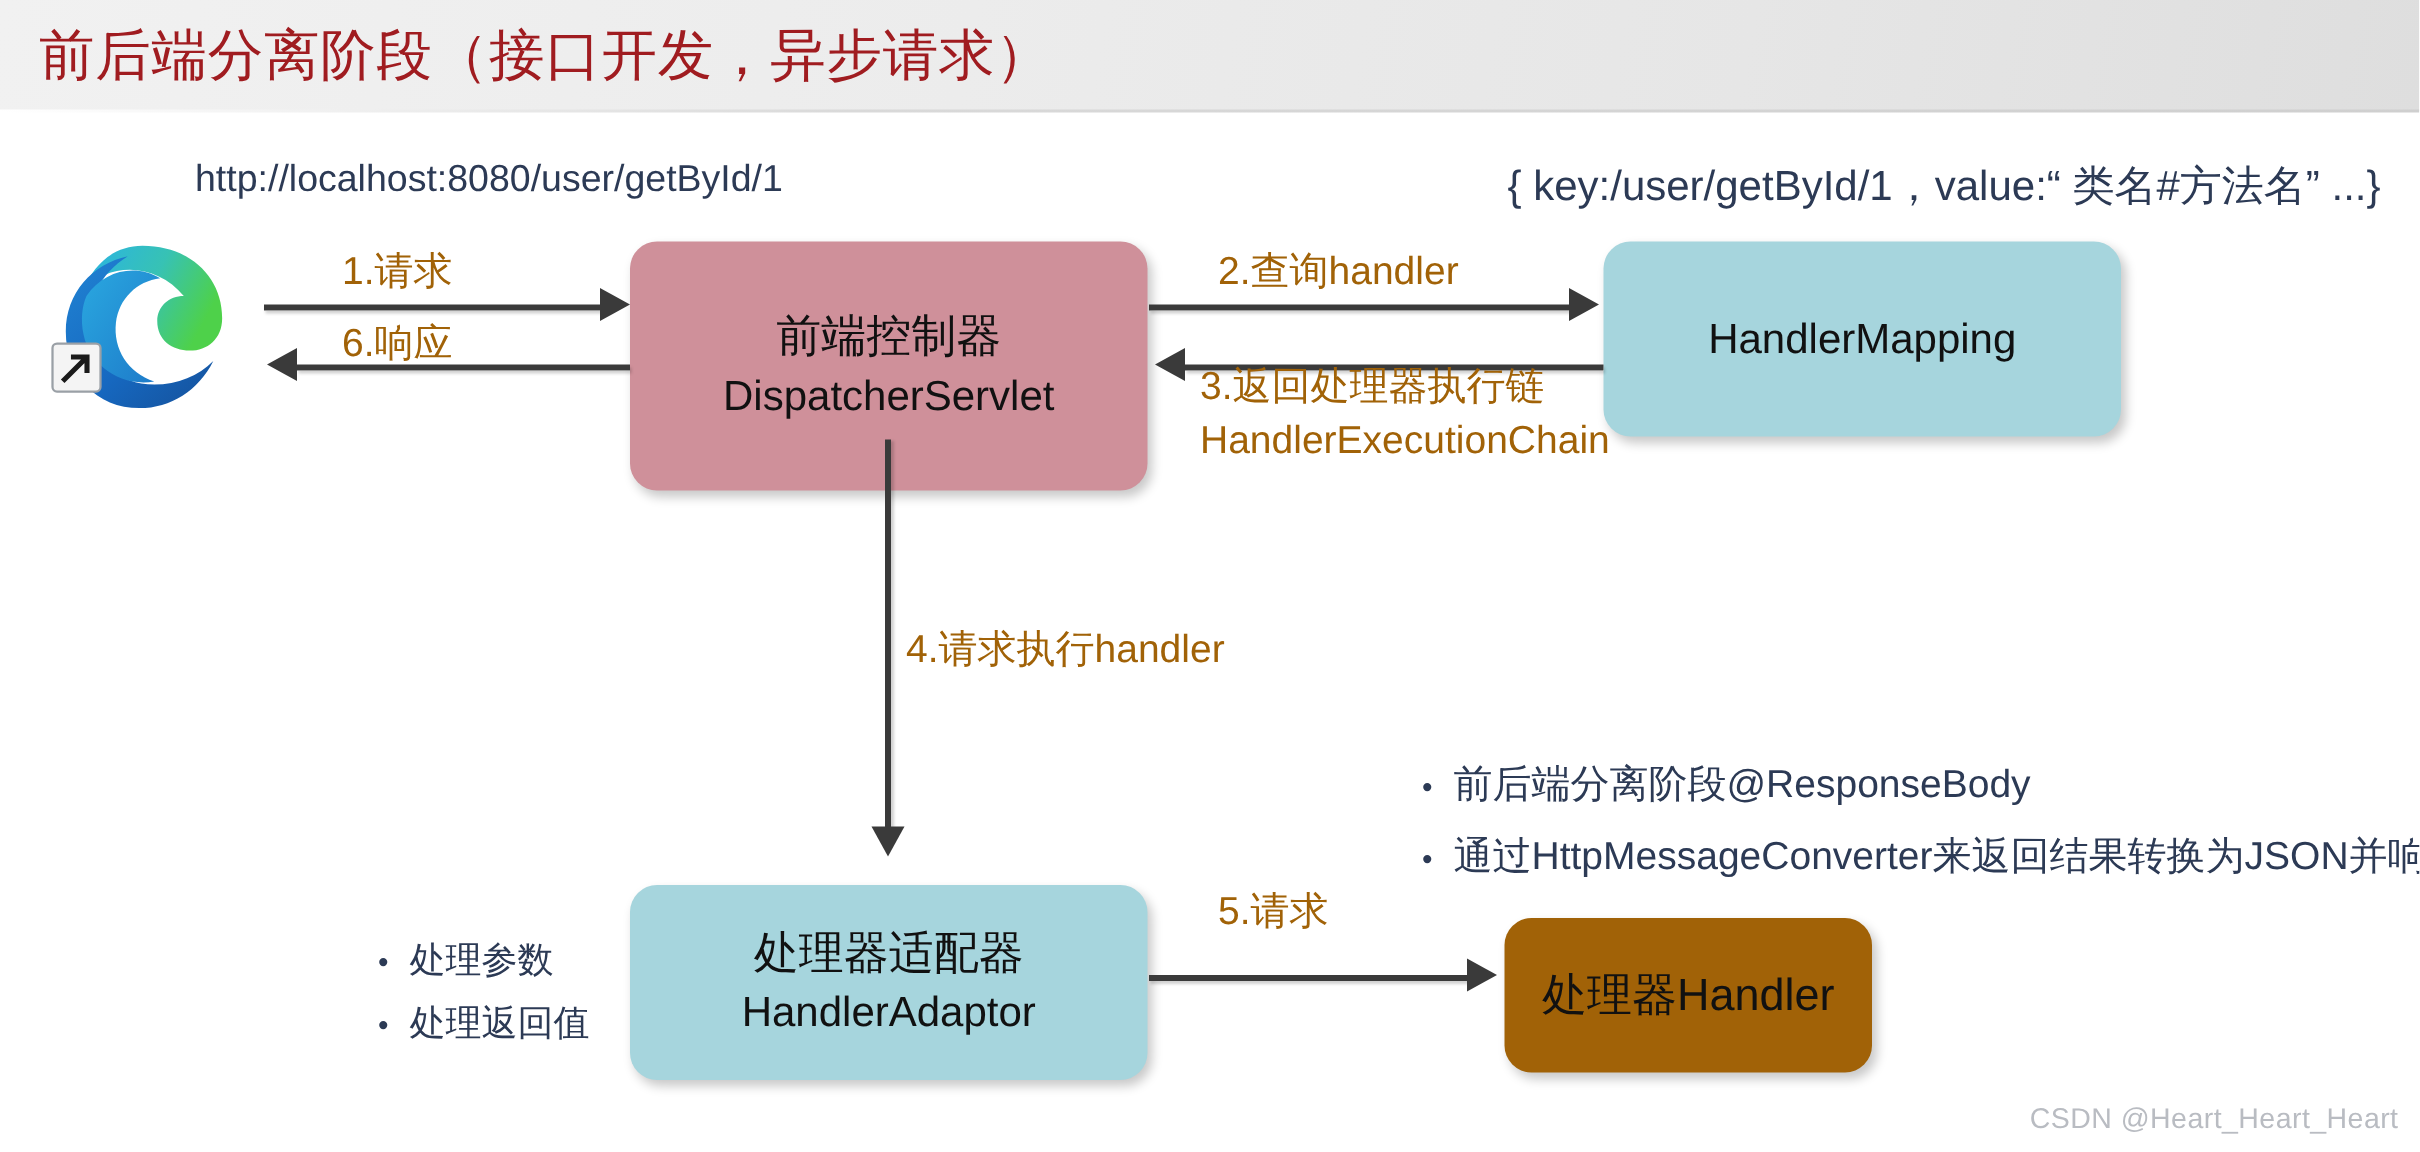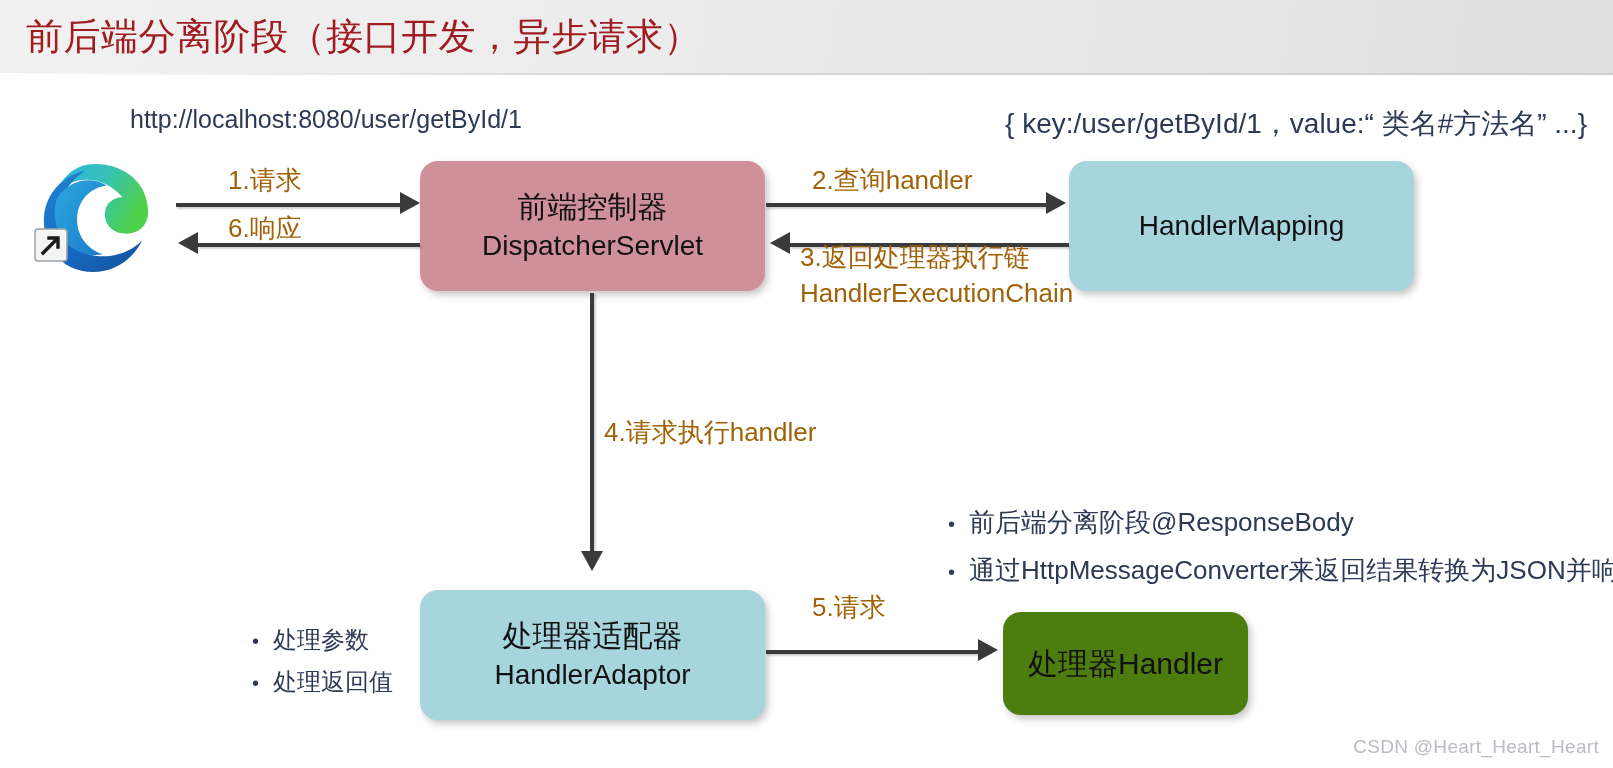--- a/index.html
+++ b/index.html
@@ -74,24 +74,24 @@
     align-items: center;
     justify-content: center;
     box-shadow: 3px 4px 7px rgba(0,0,0,0.22);
     color: #111111;
     text-align: center;
   }
   .node .cn  { font-size: 30px; line-height: 40px; }
   .node .en  { font-size: 28px; line-height: 38px; }
   .node .one { font-size: 30px; line-height: 40px; }
 
-  #node-dispatcher   { left: 420px; top: 161px; width: 345px; height: 130px; background: #cf909a; }
+  #node-dispatcher   { left: 420px; top: 161px; width: 345px; height: 166px; background: #cf909a; }
   #node-mapping      { left: 1069px; top: 161px; width: 345px; height: 130px; background: #a6d5dd; }
   #node-adaptor      { left: 420px; top: 590px; width: 345px; height: 130px; background: #a6d5dd; }
-  #node-handler      { left: 1003px; top: 612px; width: 245px; height: 103px; background: #4d7c0f; }
+  #node-handler      { left: 1003px; top: 612px; width: 245px; height: 103px; background: #a16207; }
 
   
   .line-h {
     position: absolute;
     height: 0;
     border-top: 4px solid #3a3a3a;
     box-shadow: 1px 2px 2px rgba(0,0,0,0.18);
   }
   .line-v {
     position: absolute;

